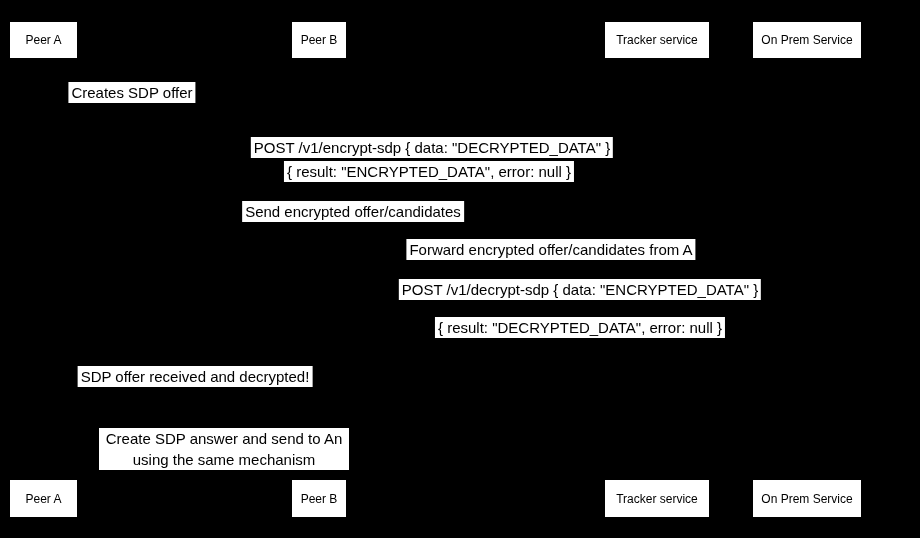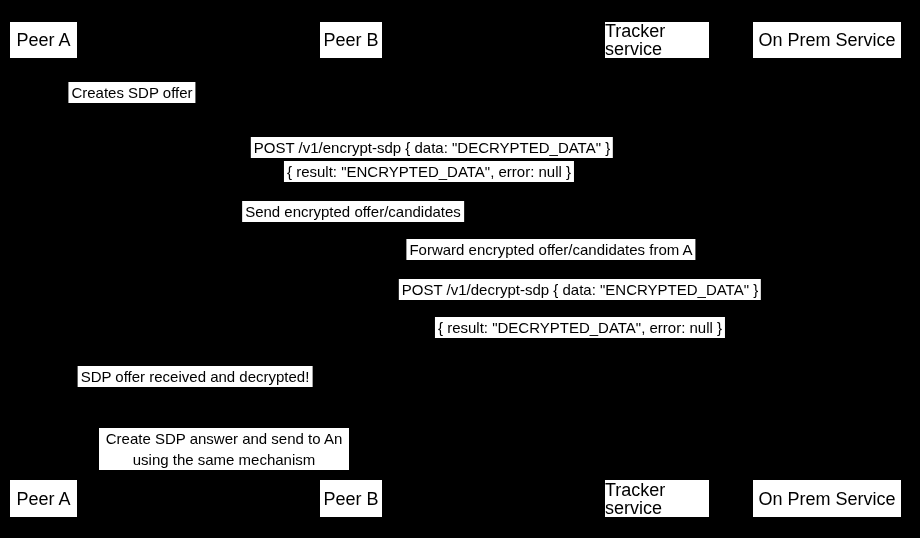--- a/index.html
+++ b/index.html
@@ -16,30 +16,30 @@
     font-family: "Liberation Sans", sans-serif;
   }
   .actor {
     position: absolute;
     height: 36px;
     background: #ffffff;
     color: #000000;
     display: flex;
     align-items: center;
     justify-content: center;
-    font-size: 18px;
+    font-size: 12px;
     line-height: 1;
     box-sizing: border-box;
   }
   .actor-row-top .actor { top: 22px; }
   .actor-row-bottom .actor { top: 480px; height: 37px; }
   .actor.peer-a   { left: 10px;  width: 67px;  }
-  .actor.peer-b   { left: 320px; width: 62px;  }
+  .actor.peer-b   { left: 292px; width: 54px;  }
   .actor.tracker  { left: 605px; width: 104px; }
-  .actor.on-prem  { left: 753px; width: 148px; }
+  .actor.on-prem  { left: 753px; width: 108px; }
   .msg {
     position: absolute;
     background: #ffffff;
     color: #000000;
     font-size: 15px;
     line-height: 21px;
     padding: 0 3px;
     white-space: nowrap;
     transform: translateX(-50%);
     text-align: center;

